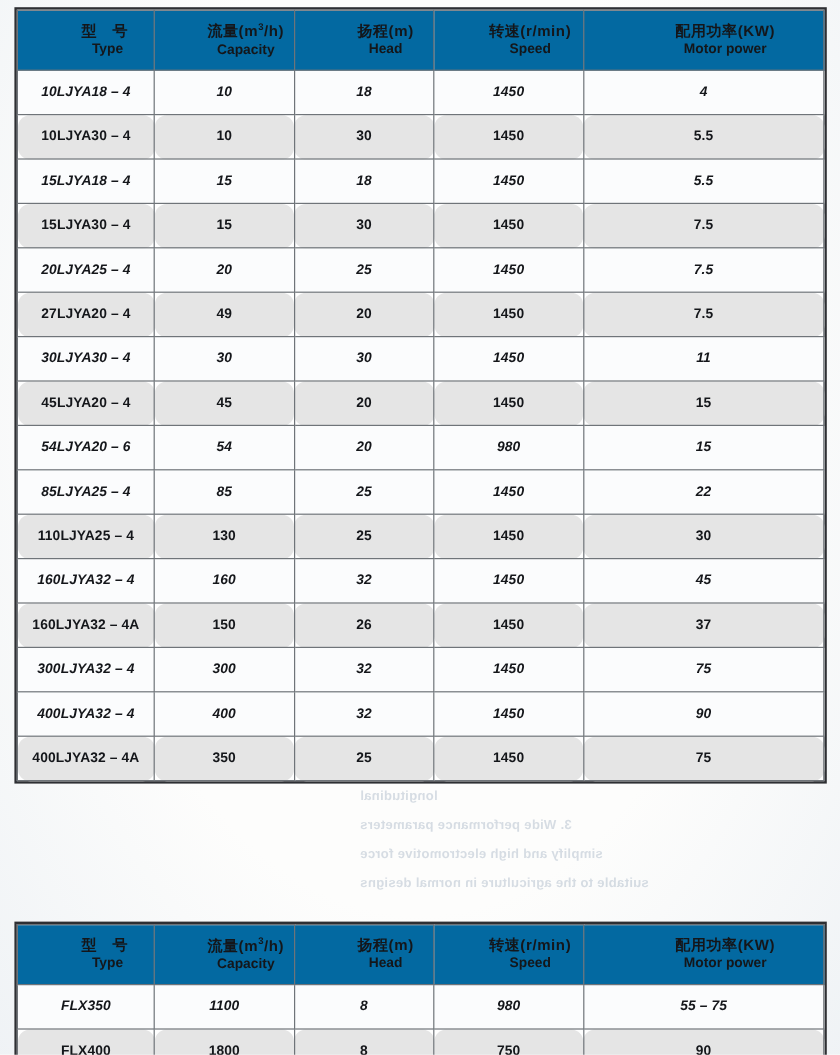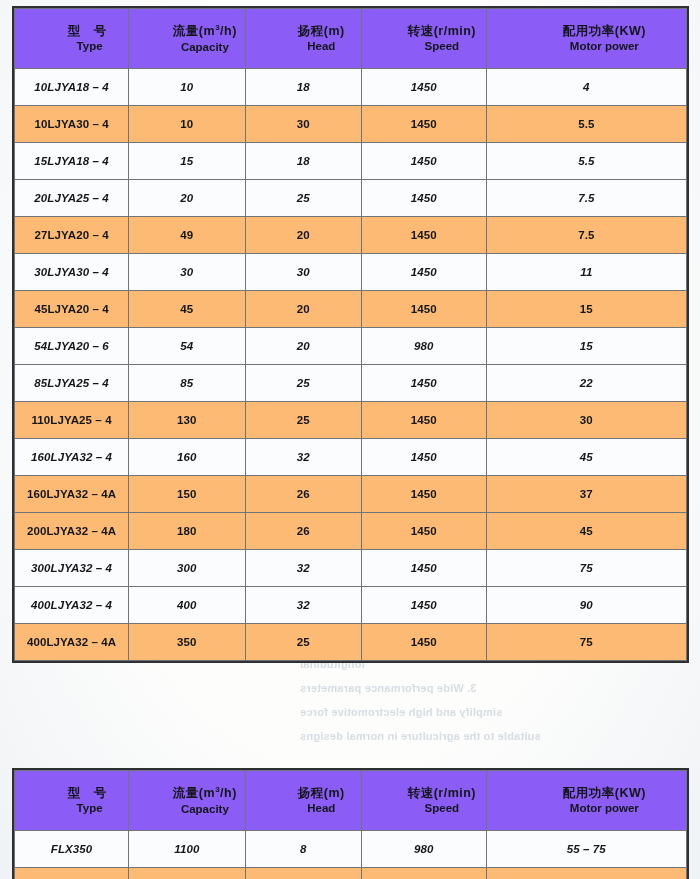--- a/index.html
+++ b/index.html
@@ -61,32 +61,32 @@
     border: 1px solid #6f7479;
     text-align: center;
     vertical-align: middle;
     color: #14161a;
     font-weight: 700;
     font-size: 11.5px;
     padding: 0;
     box-sizing: border-box;
   }
   table.spec th {
-    height: 60px;
-    background: #8b5cf6;
+    height: 50px;
+    background: #0369a1;
     font-weight: 700;
     padding-left: 36px;
   }
   table.spec td {
     height: 37px;
     font-size: 11.5px;
     letter-spacing: 0.1px;
   }
   tr.row-light td { background: #fbfcfd; font-style: italic; }
-  tr.row-blue  td { background: #fdba74; }
+  tr.row-blue  td { background: #e5e5e5; border-radius: 10px; }
 
   .th-cn {
     display: block;
     font-size: 12.5px;
     font-weight: 700;
     line-height: 1.35;
     letter-spacing: 0.5px;
   }
   .th-en {
     display: block;
@@ -179,20 +179,27 @@
           <td>1450</td>
           <td>5.5</td>
         </tr>
         <tr class="row-light">
           <td>15LJYA18 – 4</td>
           <td>15</td>
           <td>18</td>
           <td>1450</td>
           <td>5.5</td>
         </tr>
+        <tr class="row-blue">
+          <td>15LJYA30 – 4</td>
+          <td>15</td>
+          <td>30</td>
+          <td>1450</td>
+          <td>7.5</td>
+        </tr>
         <tr class="row-light">
           <td>20LJYA25 – 4</td>
           <td>20</td>
           <td>25</td>
           <td>1450</td>
           <td>7.5</td>
         </tr>
         <tr class="row-blue">
           <td>27LJYA20 – 4</td>
           <td>49</td>
@@ -241,27 +248,20 @@
           <td>32</td>
           <td>1450</td>
           <td>45</td>
         </tr>
         <tr class="row-blue">
           <td>160LJYA32 – 4A</td>
           <td>150</td>
           <td>26</td>
           <td>1450</td>
           <td>37</td>
-        </tr>
-        <tr class="row-blue">
-          <td>200LJYA32 – 4A</td>
-          <td>180</td>
-          <td>26</td>
-          <td>1450</td>
-          <td>45</td>
         </tr>
         <tr class="row-light">
           <td>300LJYA32 – 4</td>
           <td>300</td>
           <td>32</td>
           <td>1450</td>
           <td>75</td>
         </tr>
         <tr class="row-light">
           <td>400LJYA32 – 4</td>

